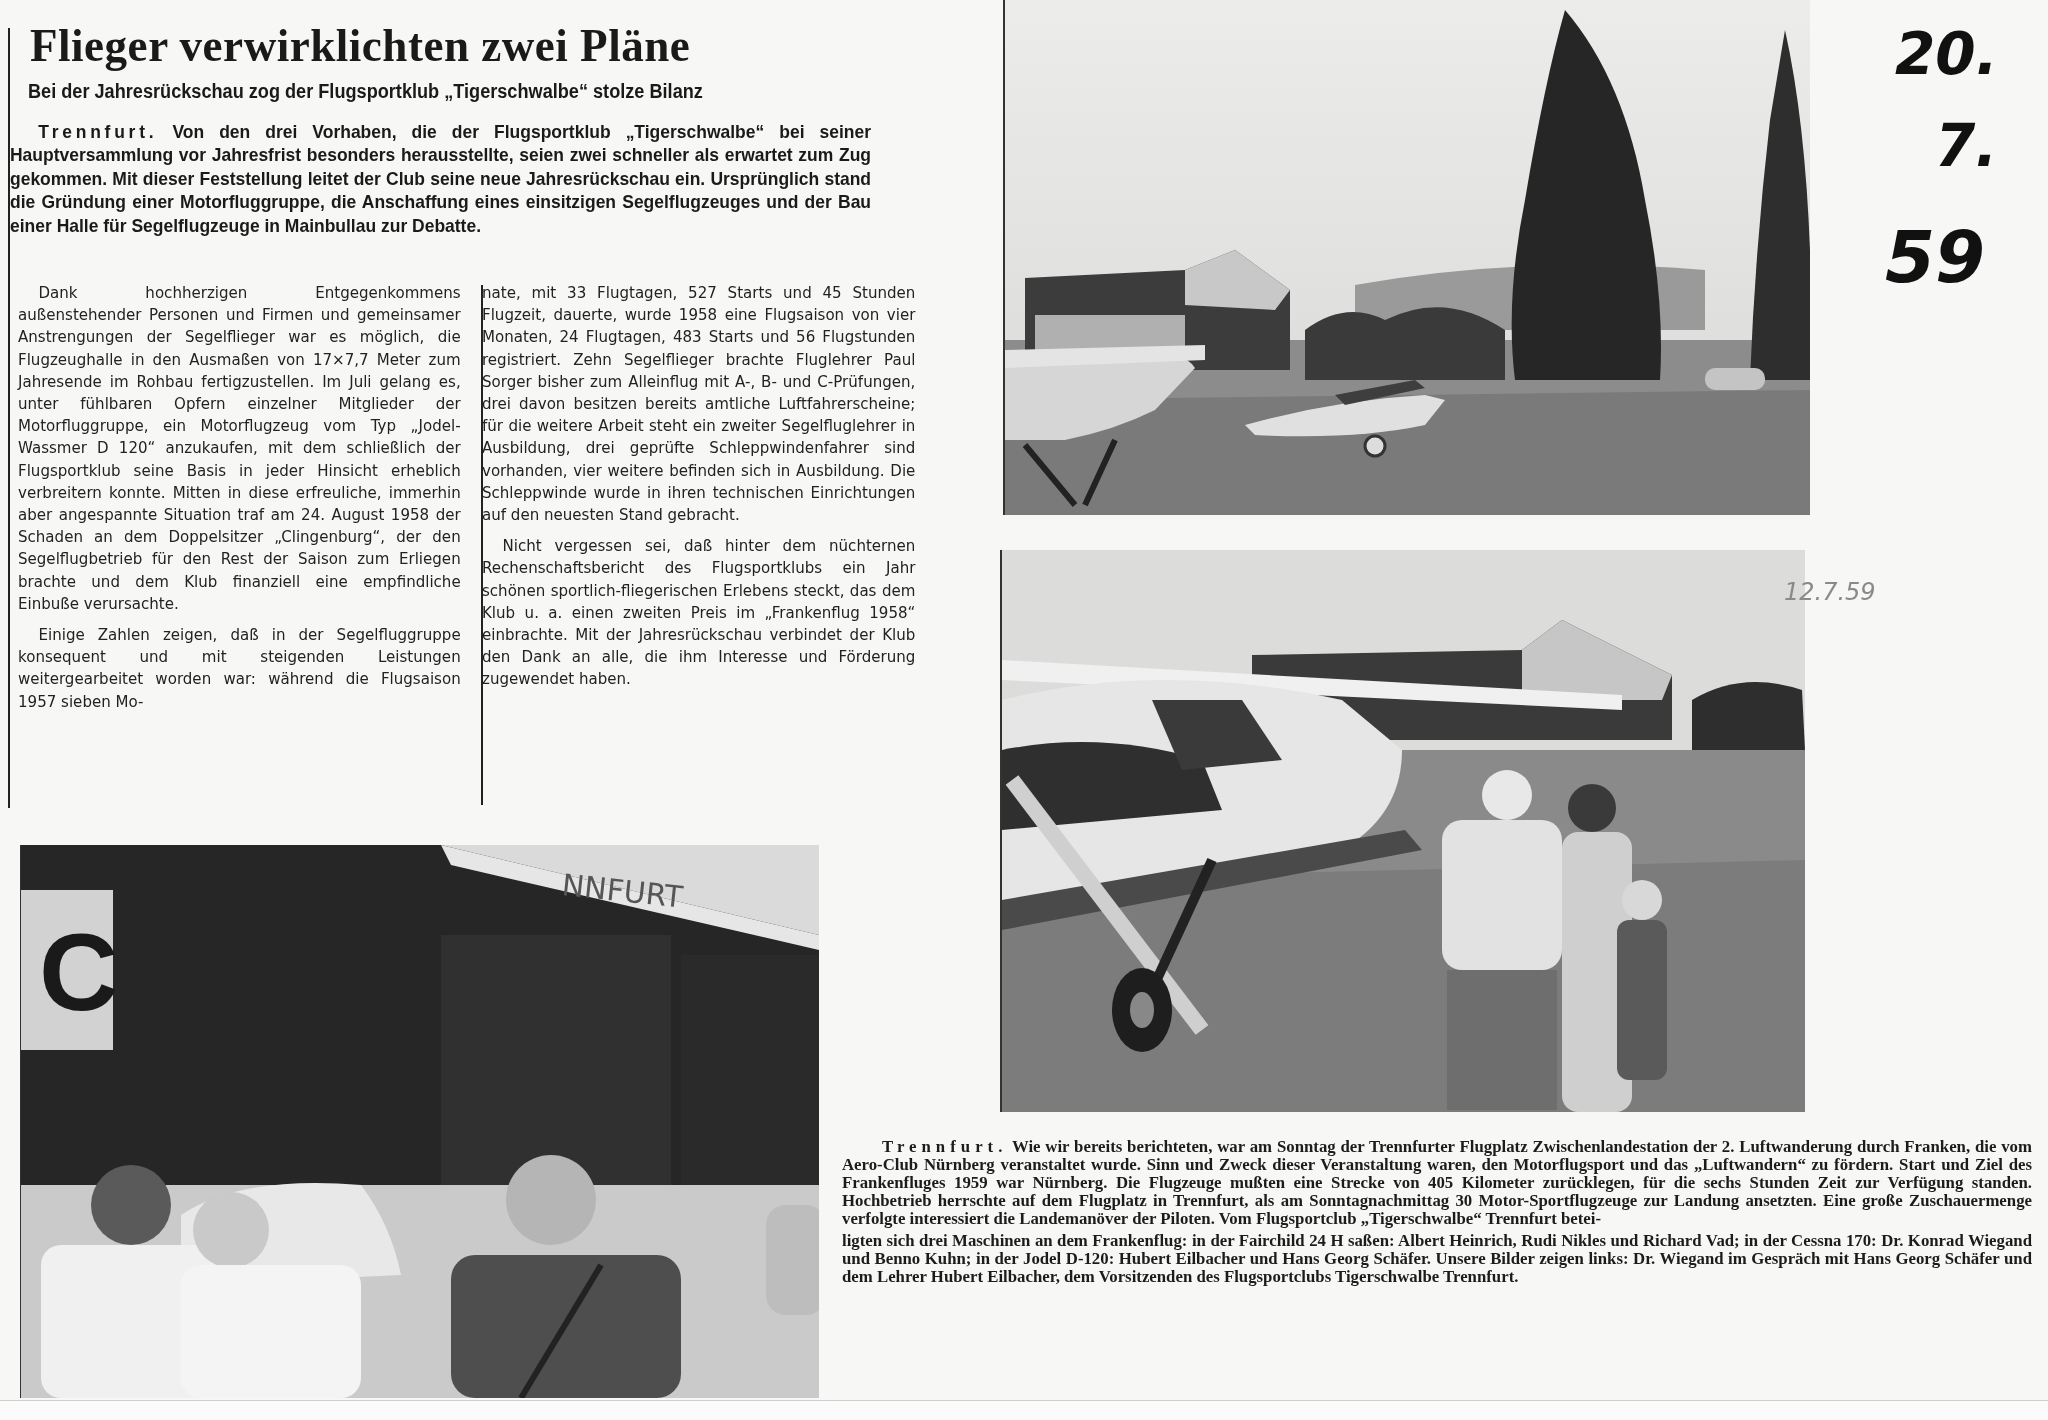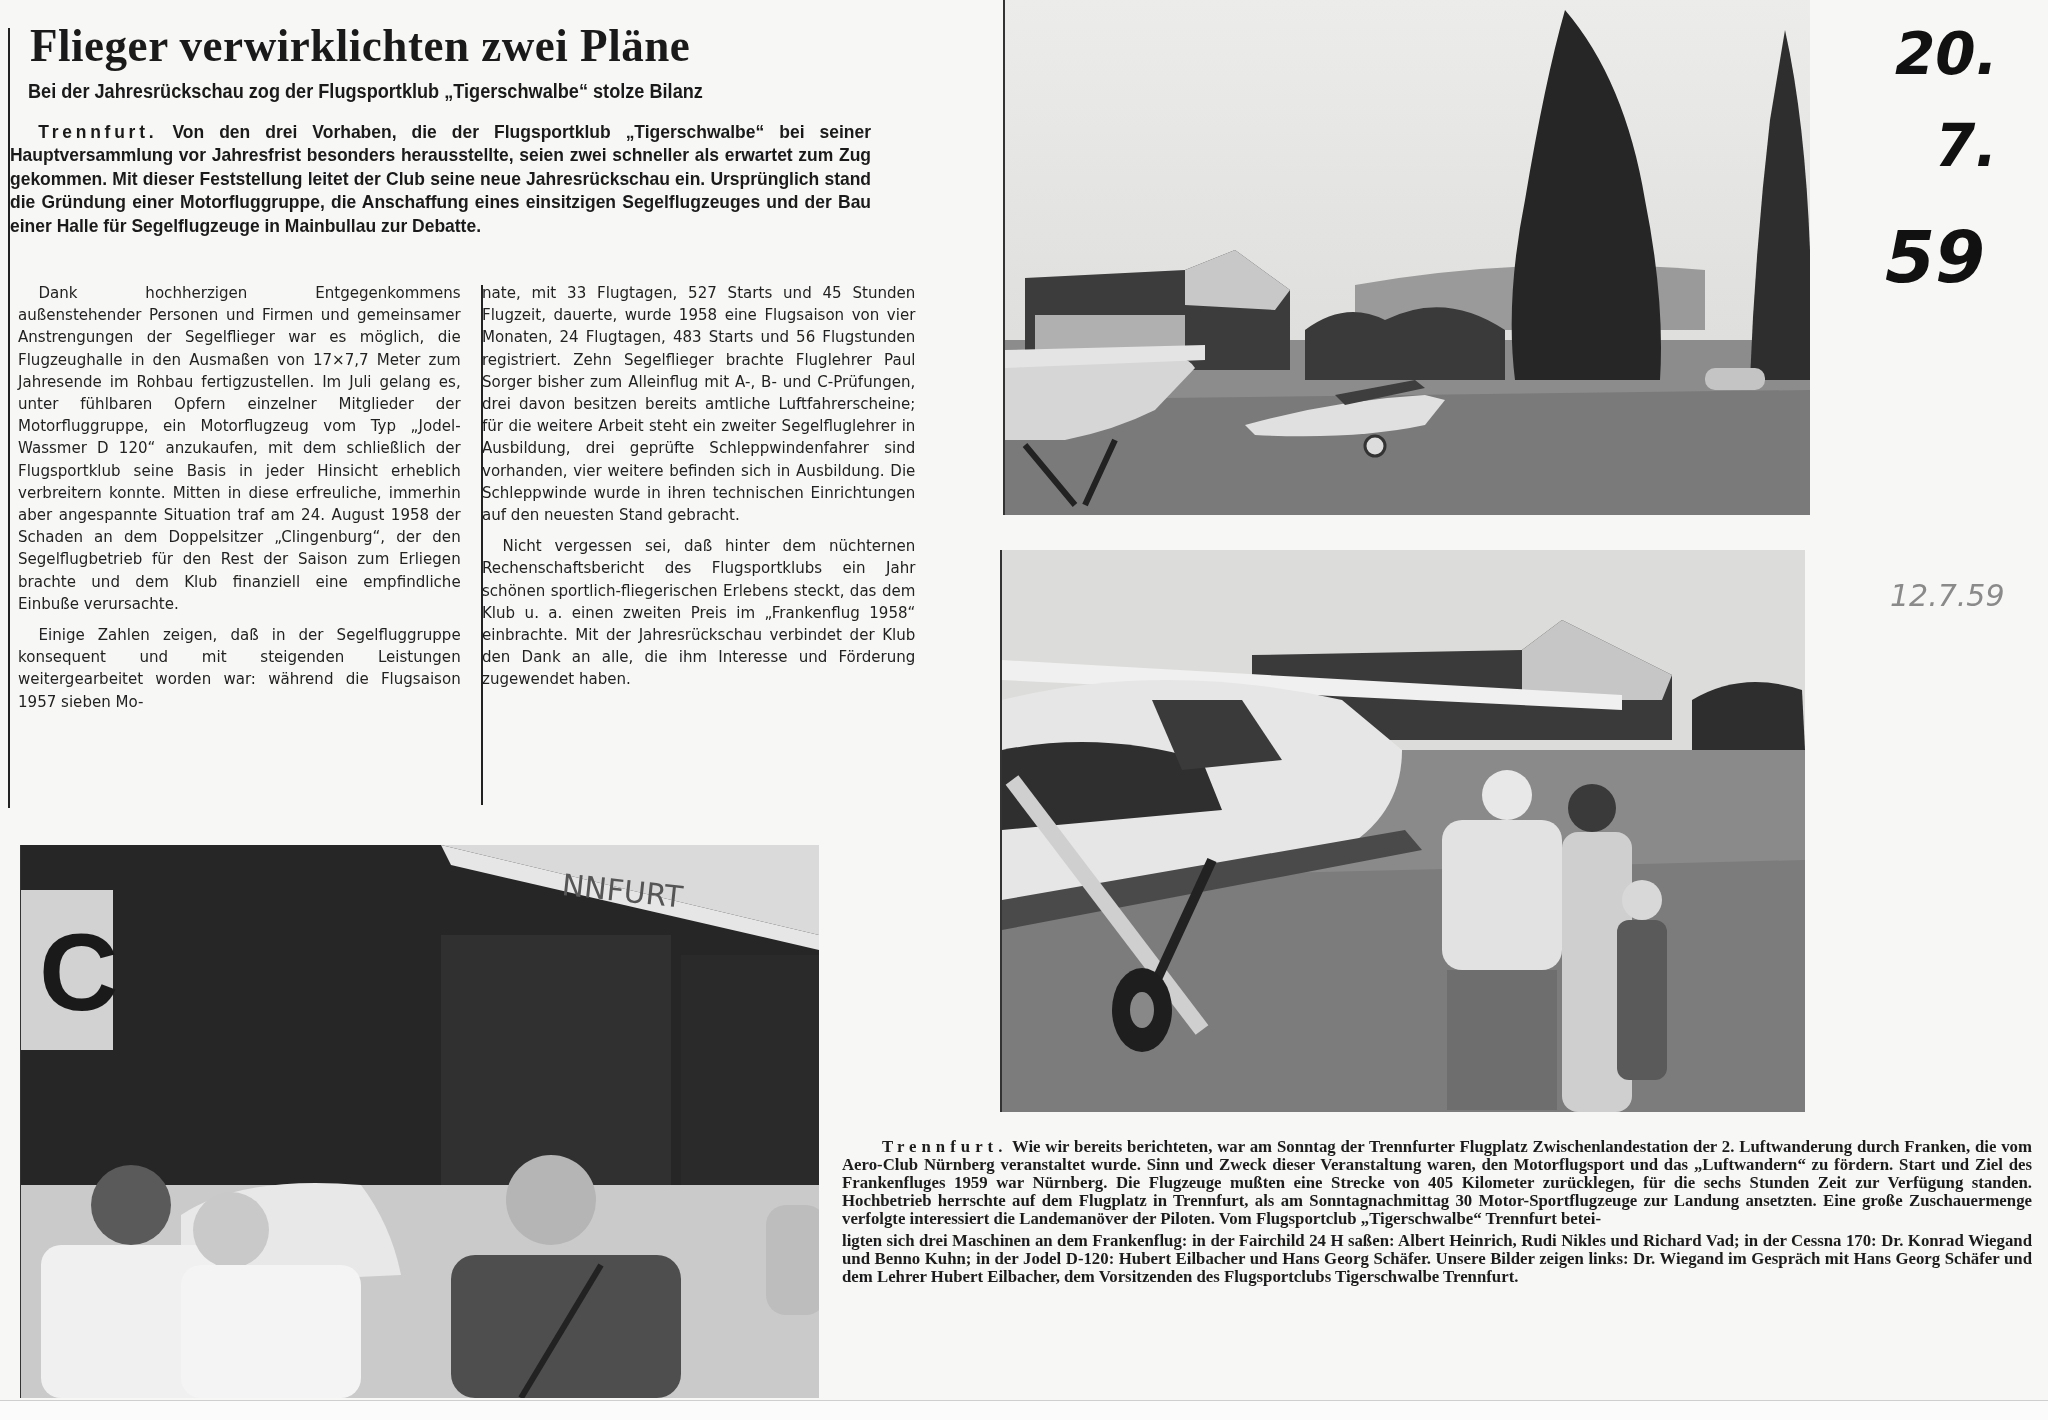--- a/index.html
+++ b/index.html
@@ -171,15 +171,15 @@
 </div>
 
 <div class="abs caption">
   <p><span class="dateline">Trennfurt.</span> <span>Wie wir bereits berichteten, war am Sonntag der Trennfurter Flugplatz Zwischenlandestation der 2. Luftwanderung durch Franken, die vom Aero-Club Nürnberg veranstaltet wurde. Sinn und Zweck dieser Veranstaltung waren, den Motorflugsport und das „Luftwandern“ zu fördern. Start und Ziel des Frankenfluges 1959 war Nürnberg. Die Flugzeuge mußten eine Strecke von 405 Kilometer zurücklegen, für die sechs Stunden Zeit zur Verfügung standen. Hochbetrieb herrschte auf dem Flugplatz in Trennfurt, als am Sonntagnachmittag 30 Motor-Sportflugzeuge zur Landung ansetzten. Eine große Zuschauermenge verfolgte interessiert die Landemanöver der Piloten. Vom Flugsportclub „Tigerschwalbe“ Trennfurt betei-</span></p>
   <p class="cont">ligten sich drei Maschinen an dem Frankenflug: in der Fairchild 24 H saßen: Albert Heinrich, Rudi Nikles und Richard Vad; in der Cessna 170: Dr. Konrad Wiegand und Benno Kuhn; in der Jodel D-120: Hubert Eilbacher und Hans Georg Schäfer. Unsere Bilder zeigen links: Dr. Wiegand im Gespräch mit Hans Georg Schäfer und dem Lehrer Hubert Eilbacher, dem Vorsitzenden des Flugsportclubs Tigerschwalbe Trennfurt.</p>
 </div>
 
 <div class="abs handwriting" style="left:1895px; top:20px; font-size:58px;">20.</div>
 <div class="abs handwriting" style="left:1935px; top:112px; font-size:58px;">7.</div>
 <div class="abs handwriting" style="left:1885px; top:215px; font-size:72px;">59</div>
-<div class="abs hw-small" style="left:1890px; top:578px; font-size:30px;">12.7.59</div>
+<div class="abs hw-small" style="left:1784px; top:578px; font-size:24px;">12.7.59</div>
 
 <div class="abs" style="left:0; top:1400px; width:2048px; height:20px; background:#fbfbfb; border-top:1px solid #cfcfcf;"></div>
 
 </body></html>

